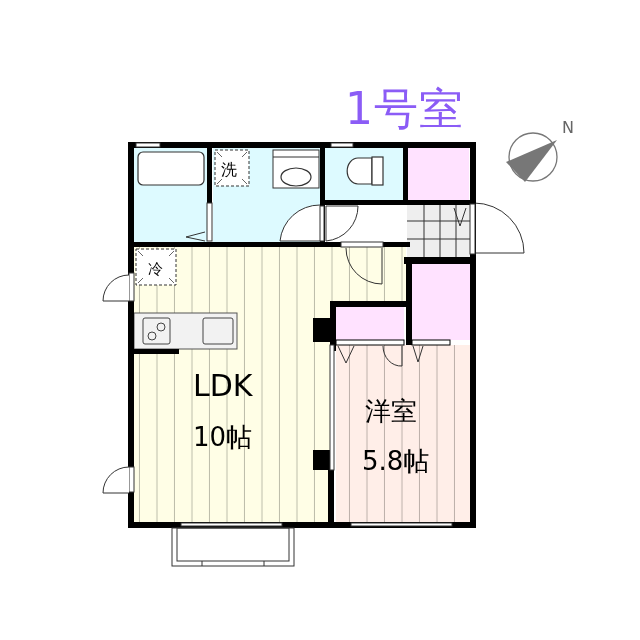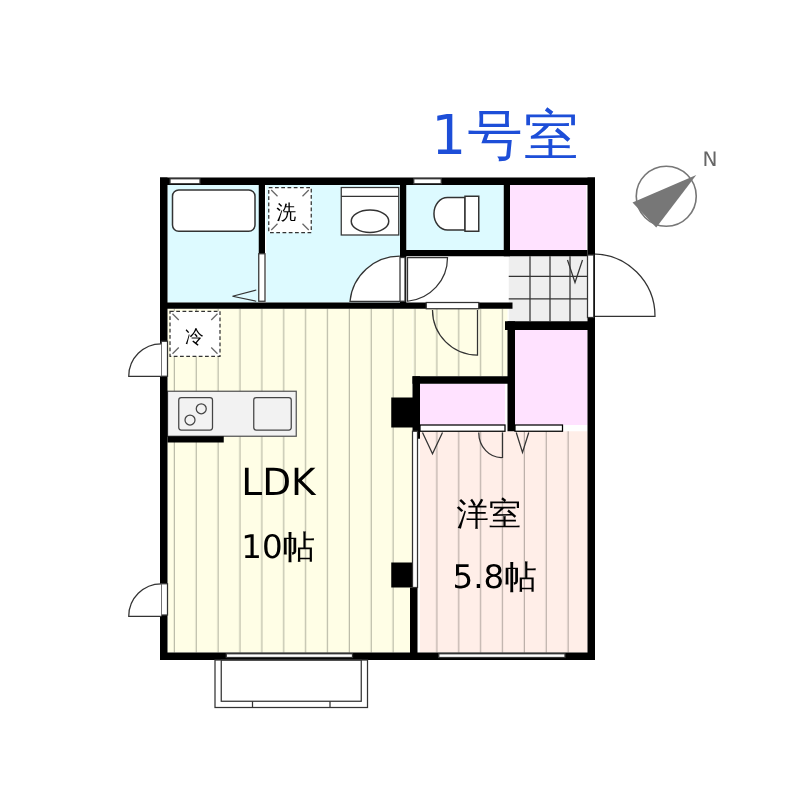--- a/index.html
+++ b/index.html
@@ -1,17 +1,17 @@
 <!DOCTYPE html>
 <html><head>
 <meta charset="utf-8">
 <style>
   html, body { margin: 0; padding: 0; background: #ffffff; }
   body { width: 640px; height: 640px; position: relative; overflow: hidden; font-family: "DejaVu Sans", sans-serif; }
-  .title { position: absolute; left: 345px; top: 84px; font-size: 44px; line-height: 50px; color: #1d4ed8; letter-spacing: 1px; font-family: "DejaVu Sans", sans-serif; }
+  .title { position: absolute; left: 345px; top: 84px; font-size: 44px; line-height: 50px; color: #8b5cf6; letter-spacing: 1px; font-family: "DejaVu Sans", sans-serif; }
   svg { position: absolute; left: 0; top: 0; }
   .lbl { font-family: "DejaVu Sans", sans-serif; fill: #000; }
 </style>
 </head>
 <body>
 
 <div class="title">1号室</div>
 
 <svg width="640" height="640" viewBox="0 0 640 640">
   <defs>

